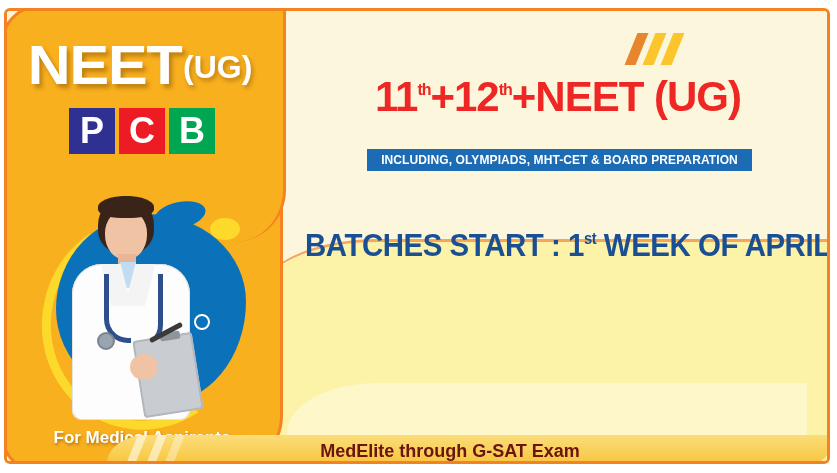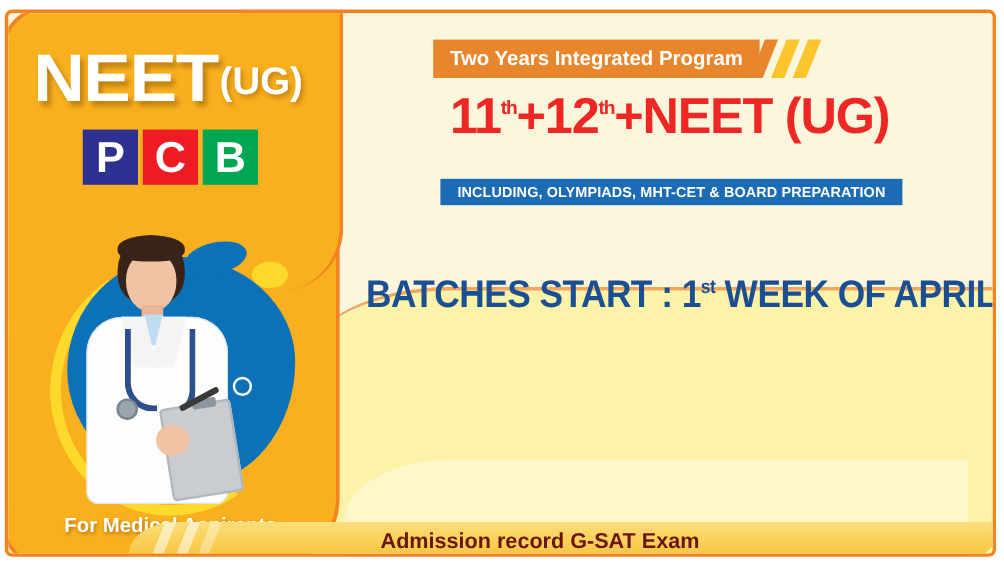--- a/index.html
+++ b/index.html
@@ -291,39 +291,36 @@
           <div class="doc-hand"></div>
           <div class="doc-pen"></div>
         </div>
       </div>
 
       <div class="aspirants">For Medical Aspirants</div>
     </div>
 
     <div class="right">
 
-      <div class="ribbon">
-        <span class="ribbon-label">Two Years Integrated Program</span>
-      </div>
       <div class="slash s1"></div>
       <div class="slash s2"></div>
       <div class="slash s3"></div>
 
       <div class="headline"><span>11</span><sup>th</sup><span>+12</span><sup>th</sup><span>+NEET (UG)</span></div>
 
       <div class="bluestrip">
         <span class="bluestrip-label">INCLUDING, OLYMPIADS, MHT-CET &amp; BOARD PREPARATION</span>
       </div>
 
 
       <div class="batches"><span>BATCHES START : 1</span><sup>st</sup><span> WEEK OF APRIL</span></div>
 
     </div>
 
     <div class="footer">
       <div class="fstripe f1"></div>
       <div class="fstripe f2"></div>
       <div class="fstripe f3"></div>
-      <div class="footer-label">Admission record G-SAT Exam</div>
+      <div class="footer-label">MedElite through G-SAT Exam</div>
     </div>
 
   </div>
 </div>
 
 </body></html>

